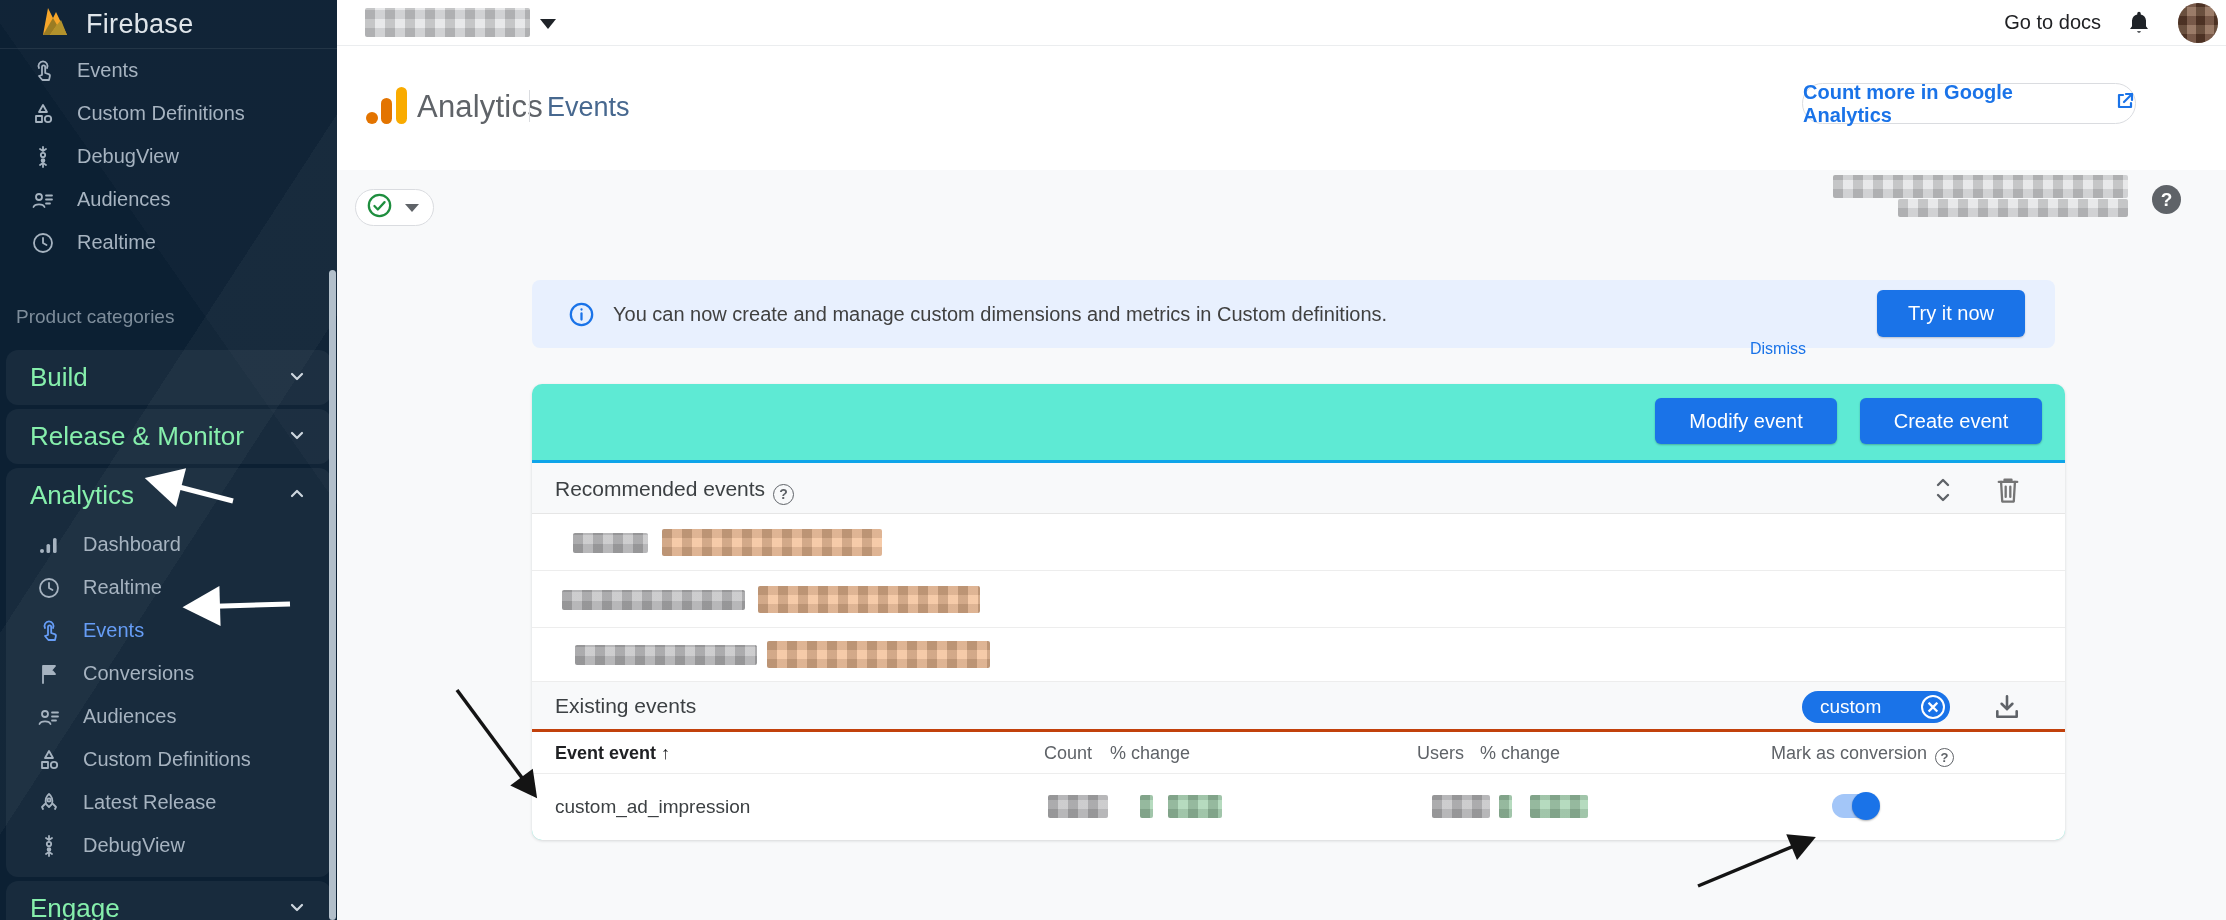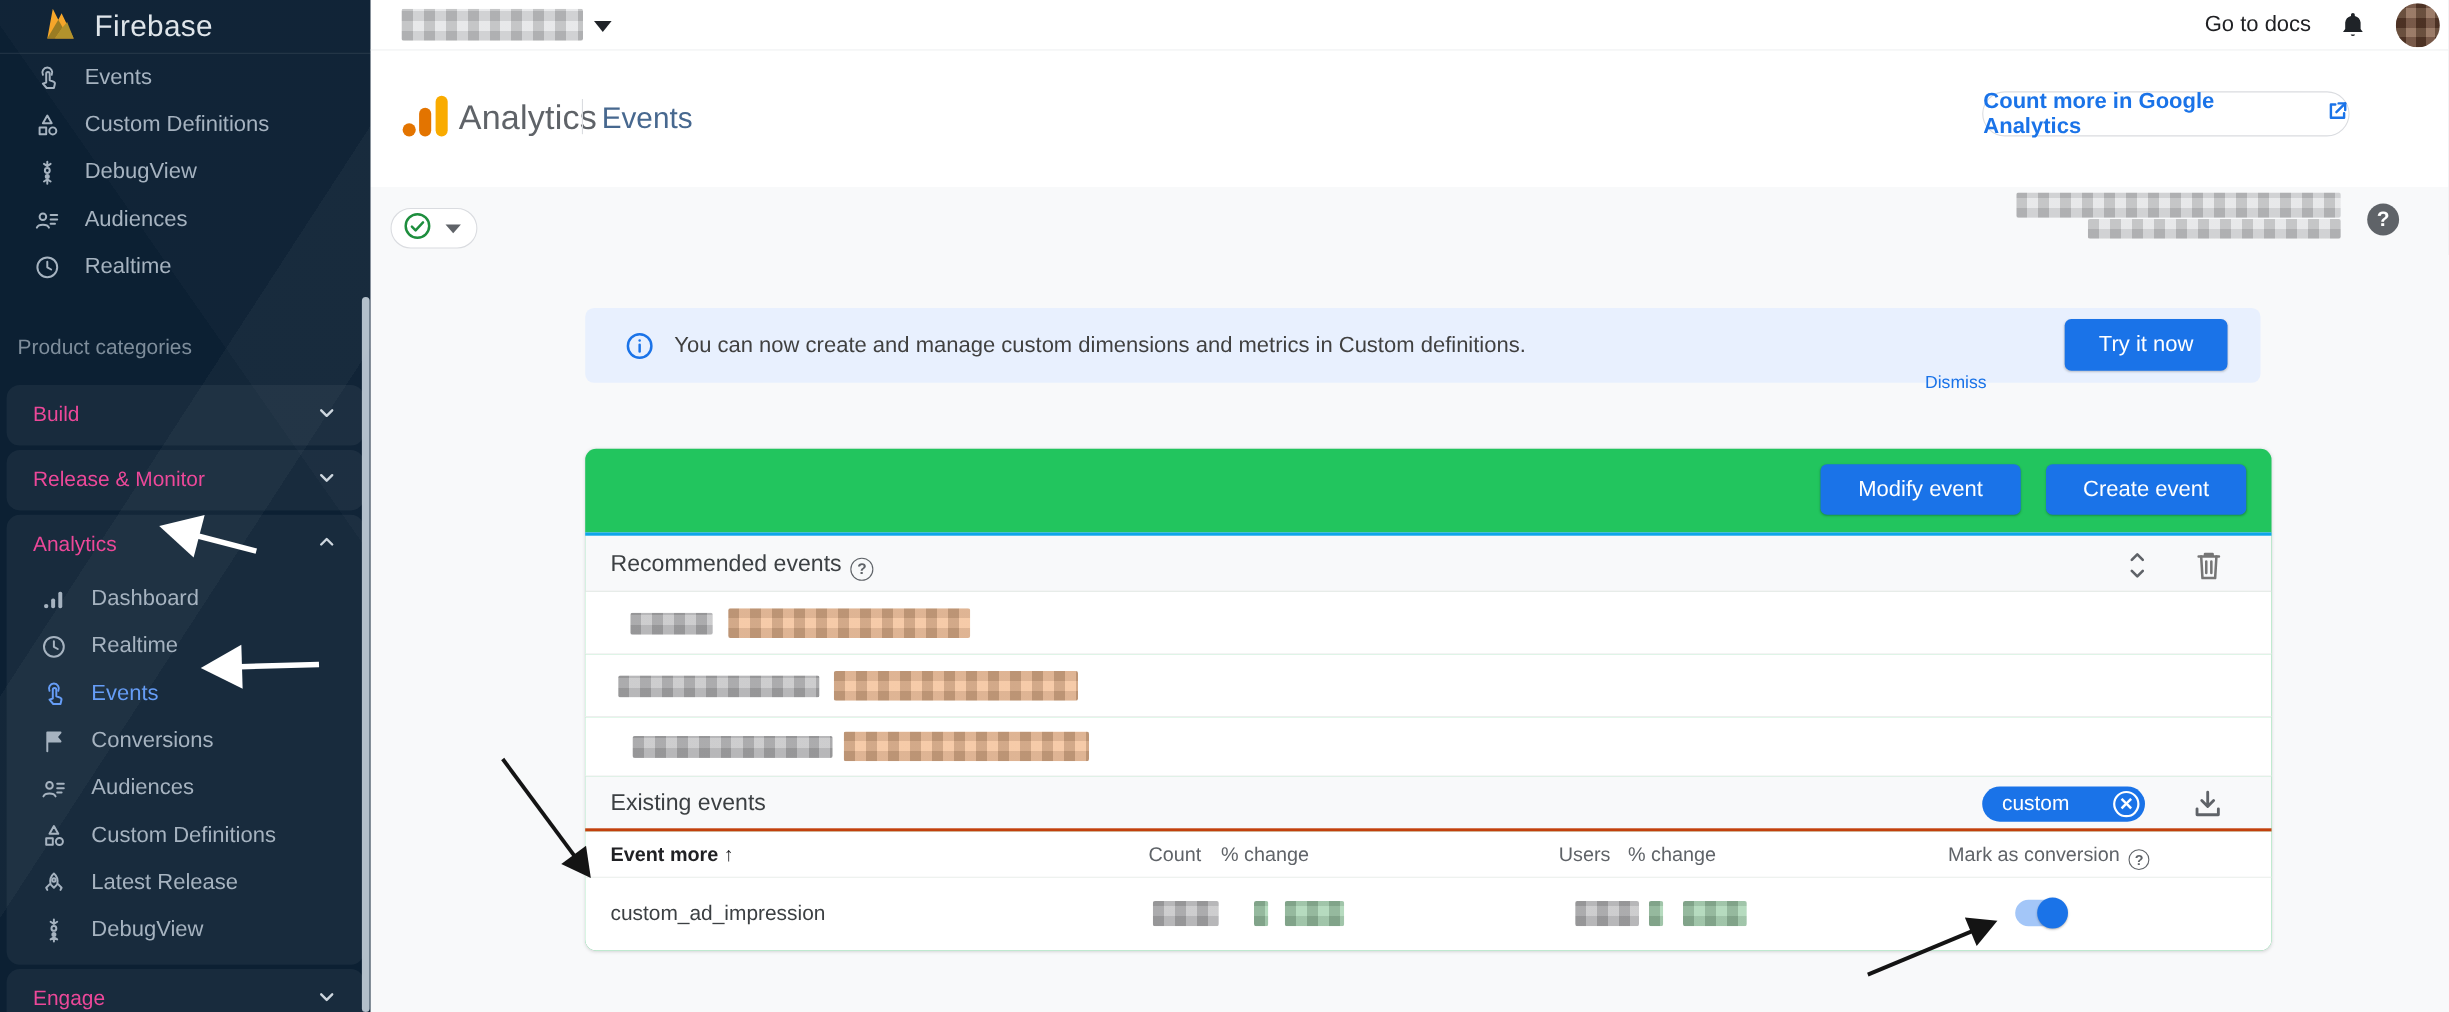--- a/index.html
+++ b/index.html
@@ -34,21 +34,21 @@
   .side-item { position:relative; z-index:2; height:43px; display:flex; align-items:center; gap:22px; padding-left:30px;
     color:#a6b3c0; font-size:20px; cursor:pointer; }
   .side-item .ic { width:25px; height:25px; flex:0 0 25px; display:flex; align-items:center; justify-content:center; }
   .side-item.active { color:#669df6; }
   .side-item.active .ic svg { stroke:#669df6; }
   .side-item .ic svg { stroke:#a6b3c0; fill:none; stroke-width:1.8; stroke-linecap:round; stroke-linejoin:round; }
   .product-cats { position:relative; z-index:2; margin:42px 0 10px 16px; color:#7e8d9b; font-size:19px; }
   .section-card { position:relative; z-index:2; margin:4px 6px 0 6px; background:rgba(255,255,255,.05); border-radius:12px; }
   .section-card.first { margin-top:22px; }
   .section-head { height:55px; display:flex; align-items:center; justify-content:space-between; padding:0 24px; cursor:pointer; }
-  .section-label { color:#ec4899; font-size:19px; font-weight:500; }
+  .section-label { color:#86efac; font-size:26px; font-weight:500; }
   .chev svg { stroke:#cdd6de; fill:none; stroke-width:2.2; stroke-linecap:round; stroke-linejoin:round; }
   .sub-list { padding-bottom:10px; }
   .sidebar-scrollbar { position:absolute; z-index:3; right:1px; top:270px; width:7px; height:650px; background:#bcc8d3; border-radius:4px; opacity:.95; }
 
   
   .main { position:absolute; left:337px; top:0; width:1889px; height:692px; }
   .topbar { position:absolute; left:0; top:0; width:100%; height:46px; background:#fff; border-bottom:1px solid #ebedef; }
   .proj-caret { position:absolute; left:203px; top:19px; width:0; height:0; border-left:8px solid transparent; border-right:8px solid transparent; border-top:10px solid #1f2328; }
   .go-docs { position:absolute; right:125px; top:11px; color:#202124; font-size:20px; font-weight:500; cursor:pointer; }
   .bell { position:absolute; right:72px; top:8px; width:30px; height:30px; cursor:pointer; }
@@ -78,21 +78,21 @@
     color:#fff; font-size:19px; font-weight:700; display:flex; align-items:center; justify-content:center; cursor:pointer; }
 
   .banner { position:absolute; left:195px; top:110px; width:1523px; height:68px; background:#e8f0fe; border-radius:8px; }
   .info-ic { position:absolute; left:36px; top:21px; width:27px; height:27px; }
   .info-ic svg { stroke:#1a73e8; fill:none; stroke-width:2; stroke-linecap:round; }
   .banner-msg { position:absolute; left:81px; top:23px; font-size:20px; color:#404040; }
   .dismiss { position:absolute; left:1218px; top:23px; font-size:16px; font-weight:500; color:#1a73e8; cursor:pointer;margin-top:37px; }
   .try-btn { position:absolute; left:1345px; top:10px; width:148px; height:47px; background:#1a73e8; border-radius:6px;
     color:#fff; font-size:20px; font-weight:500; display:flex; align-items:center; justify-content:center; cursor:pointer; box-shadow:0 1px 2px rgba(0,0,0,.2); }
 
-  .card { position:absolute; left:195px; top:238px; width:1533px; height:456px; background:#22c55e; border-radius:10px;
+  .card { position:absolute; left:195px; top:214px; width:1533px; height:456px; background:#5eead4; border-radius:10px;
     box-shadow:0 1px 3px rgba(60,64,67,.18); }
   .card-actions { position:relative; height:76px; }
   .btn-blue { position:absolute; top:14px; height:46px; background:#1a73e8; border-radius:6px; color:#fff;
     font-size:20px; font-weight:500; display:flex; align-items:center; justify-content:center; cursor:pointer; box-shadow:0 1px 2px rgba(0,0,0,.25); }
   .btn-modify { left:1123px; width:182px; }
   .btn-create { left:1328px; width:182px; }
 
   .sec-head { position:relative; height:54px; background:#f8f9fa; border-top:3px solid #0ea5e9; border-bottom:1px solid #e6e6e6; }
   .sec-title { position:absolute; left:23px; top:14px; font-size:21px; color:#3c4043; }
   .q-ic { display:inline-block; vertical-align:-3px; margin-left:8px; width:21px; height:21px; border:1.6px solid #5f6368; border-radius:50%;
@@ -435,21 +435,21 @@
           </div>
           <span class="dl-ic">
             <svg width="28" height="28" viewBox="0 0 26 26">
                 <path d="M13 3v12M8 10l5 5 5-5"></path>
                 <path d="M4 17v5h18v-5"></path>
               </svg>
           </span>
         </div>
 
         <div class="thead">
-          <span class="col col-name"><span>Event more</span> <span>↑</span></span>
+          <span class="col col-name"><span>Event event</span> <span>↑</span></span>
           <span class="col col-count">Count</span>
           <span class="col col-change">% change</span>
           <span class="col col-users">Users</span>
           <span class="col col-uchange">% change</span>
           <span class="col col-mark"><span>Mark as conversion</span><span class="q-ic">?</span></span>
         </div>
 
         <div class="data-row">
           <span class="event-name">custom_ad_impression</span>
           <span class="px px-gray" style="left:516px; top:21px; width:60px; height:23px;"></span>

